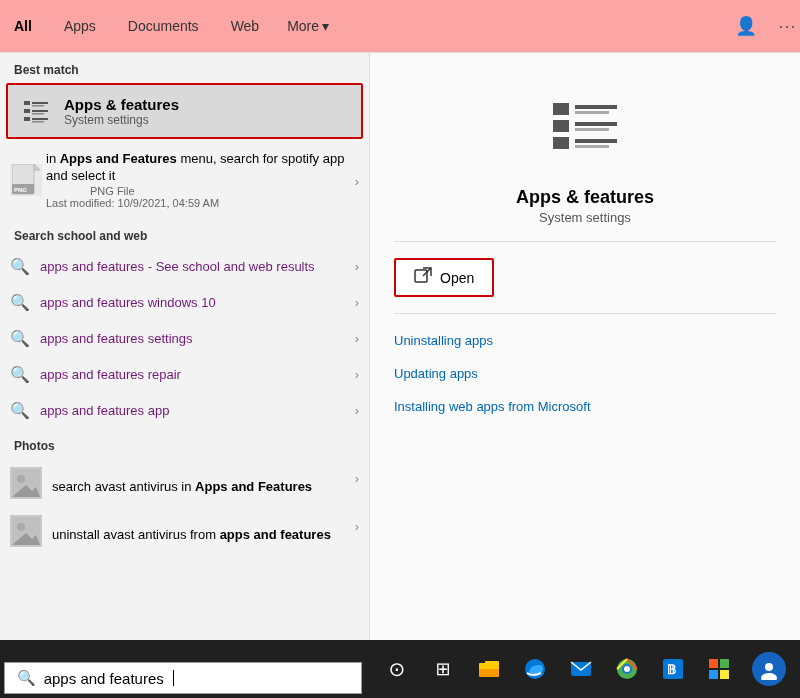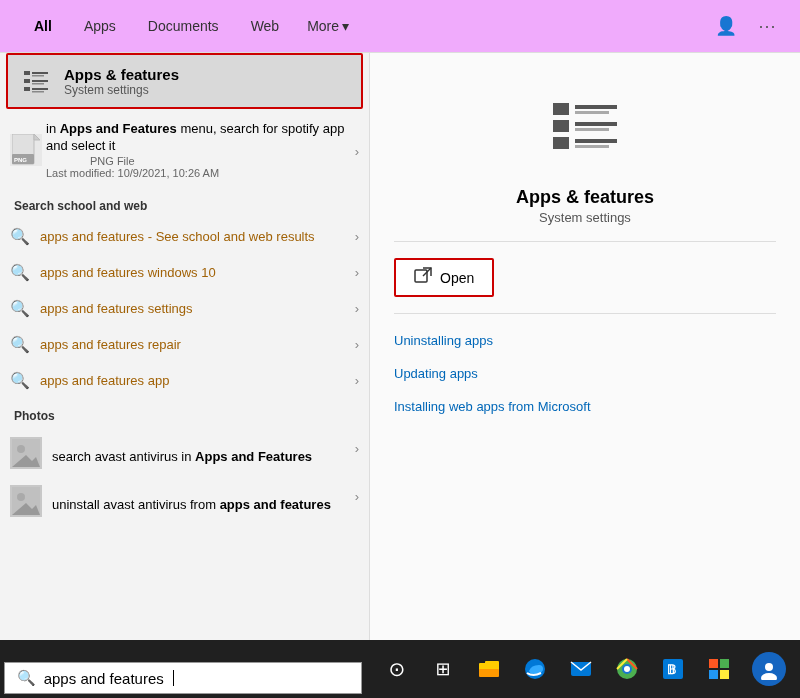--- a/index.html
+++ b/index.html
@@ -9,24 +9,24 @@
       font-family: 'Segoe UI', Arial, sans-serif;
       background: #f3f3f3;
       overflow: hidden;
       position: relative;
     }
 
     
     .top-nav {
       display: flex;
       align-items: center;
-      background: #f0abfc;
+      background: #fca5a5;
       border-bottom: 1px solid #ddd;
       height: 53px;
-      padding: 0 20px;
+      padding: 0 0;
       gap: 4px;
     }
     .nav-tab {
       padding: 6px 14px;
       font-size: 14px;
       color: #333;
       cursor: pointer;
       border-radius: 2px;
     }
     .nav-tab.active {
@@ -166,21 +166,21 @@
       width: 20px;
       height: 20px;
       display: flex;
       align-items: center;
       justify-content: center;
       flex-shrink: 0;
     }
     .web-item-text {
       flex: 1;
       font-size: 13px;
-      color: #a16207;
+      color: #701a75;
     }
     .web-item-text b { font-weight: 400; }
     .web-item-arrow {
       color: #888;
       font-size: 13px;
     }
 
     
     .photo-item {
       display: flex;
@@ -354,20 +354,21 @@
   <div class="nav-icons">
     <div class="nav-icon-btn">👤</div>
     <div class="nav-icon-btn">···</div>
   </div>
 </div>
 
 <div class="main-content">
 
   <div class="left-panel">
 
+    <div class="section-label">Best match</div>
 
     <div class="best-match-item">
       <div class="best-match-icon">
         <svg viewBox="0 0 28 28" fill="none" xmlns="http://www.w3.org/2000/svg">
           <rect x="2" y="4" width="6" height="4" fill="#555"></rect>
           <rect x="10" y="5" width="16" height="2" fill="#555"></rect>
           <rect x="10" y="8" width="12" height="1.5" fill="#888"></rect>
           <rect x="2" y="12" width="6" height="4" fill="#555"></rect>
           <rect x="10" y="13" width="16" height="2" fill="#555"></rect>
           <rect x="10" y="16" width="12" height="1.5" fill="#888"></rect>
@@ -389,21 +390,21 @@
           <polygon points="22,0 28,6 22,6" fill="#ccc" stroke="#bbb" stroke-width="1"></polygon>
           <rect x="0" y="20" width="22" height="10" rx="1" fill="#a0a0a0"></rect>
           <text x="2" y="28" font-size="6" fill="white" font-weight="bold">PNG</text>
         </svg>
       </div>
       <div class="file-info">
         <div class="file-title">
           in <b>Apps and Features</b> menu, search for spotify app and select it
         </div>
         <div class="file-type">PNG File</div>
-        <div class="file-date">Last modified: 10/9/2021, 10:26 AM</div>
+        <div class="file-date">Last modified: 10/9/2021, 04:59 AM</div>
       </div>
       <div class="file-arrow">›</div>
     </div>
 
     <div class="section-label">Search school and web</div>
 
     <div class="web-item">
       <div class="web-item-icon">🔍</div>
       <div class="web-item-text">apps and features - See school and web results</div>
       <div class="web-item-arrow">›</div>

